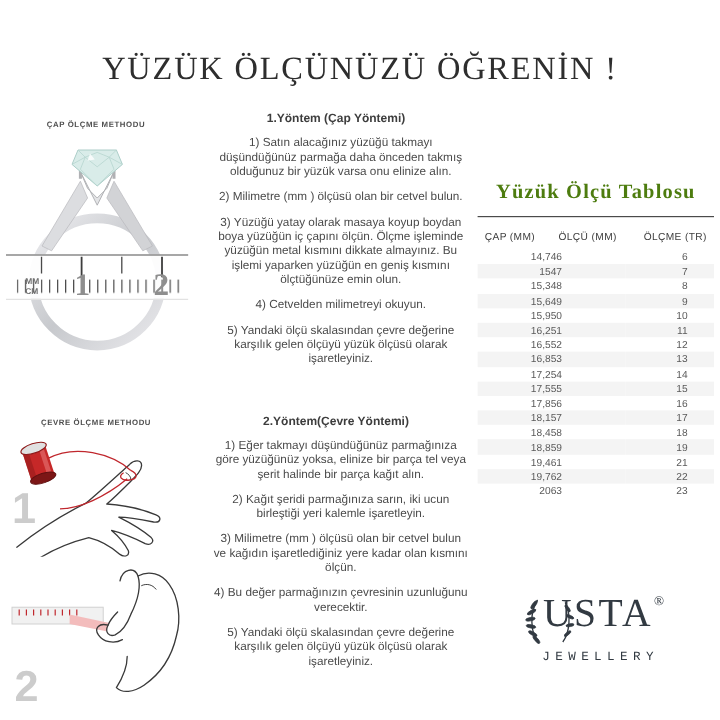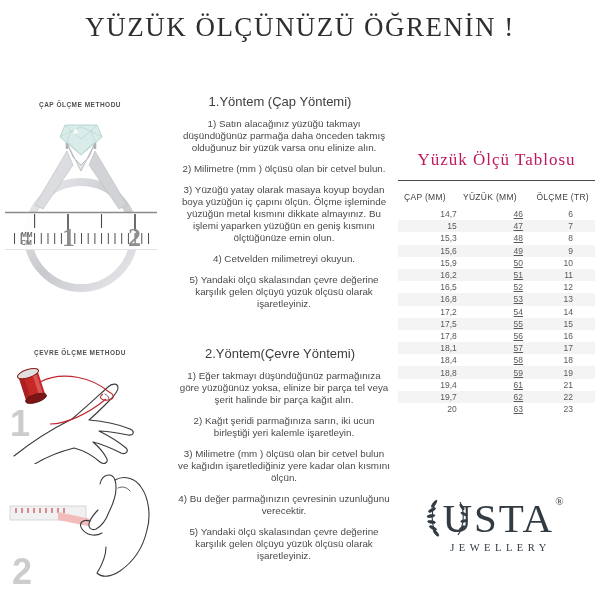--- a/index.html
+++ b/index.html
@@ -1,66 +1,66 @@
 <!DOCTYPE html>
 <html><head>
 <meta charset="utf-8">
 <style>
   html,body{margin:0;padding:0;background:#ffffff;}
   .page{position:relative;width:600px;height:600px;background:#ffffff;overflow:hidden;
         font-family:"Liberation Sans",sans-serif;color:#4a4a4a;}
 
   
-  .main-title{position:absolute;top:12px;left:0;width:600px;text-align:center;
+  .main-title{position:absolute;top:42px;left:0;width:600px;text-align:center;
     font-family:"Liberation Serif",serif;font-size:27px;font-weight:400;
     letter-spacing:1.5px;color:#2e2e2e;}
 
   
   .illu-label{position:absolute;width:160px;text-align:center;font-size:6.5px;
     font-weight:bold;letter-spacing:.5px;color:#4f4f4f;}
   .label-cap{left:0;top:101px;}
   .label-cevre{left:0;top:349px;}
   .ring-illu{position:absolute;left:5px;top:113px;}
   .hand1-illu{position:absolute;left:8px;top:364px;}
   .hand2-illu{position:absolute;left:8px;top:468px;}
 
   
   .method{position:absolute;left:170px;width:220px;text-align:center;}
   .method-1{top:94px;}
   .method-2{top:346px;}
-  .method h3{margin:0 0 9px 0;font-size:13px;font-weight:normal;color:#3d3d3d;}
+  .method h3{margin:0 0 9px 0;font-size:10px;font-weight:bold;color:#3d3d3d;}
   .method p{margin:0 0 9px 8px;font-size:9.8px;line-height:12px;color:#4a4a4a;}
 
   
   .table-block{position:absolute;left:398px;top:150px;width:197px;}
   .table-title{font-family:"Liberation Serif",serif;font-size:17px;letter-spacing:1px;
-    color:#be185d;text-align:center;margin:0 0 10px 0;font-weight:400;}
+    color:#4d7c0f;text-align:center;margin:0 0 10px 0;font-weight:700;}
   .table-rule{border:none;border-top:1.3px solid #4a4a4a;margin:0 0 2px 0;}
   table.sizes{width:100%;border-collapse:collapse;font-size:8.5px;color:#5a5a5a;}
   table.sizes th{font-weight:normal;color:#3f3f3f;letter-spacing:.3px;
     padding:9px 0 6px 0;font-size:8.5px;}
   table.sizes th:nth-child(1){text-align:left;padding-left:6px;}
   table.sizes th:nth-child(2){text-align:center;}
   table.sizes th:nth-child(3){text-align:right;padding-right:6px;}
   table.sizes td{height:12.2px;padding:0;}
   table.sizes td:nth-child(1){text-align:right;padding-left:16px;}
-  table.sizes td:nth-child(2){text-align:right;text-decoration:underline;}
+  table.sizes td:nth-child(2){text-align:left;}
   table.sizes td:nth-child(3){text-align:right;padding-right:22px;}
   table.sizes tbody tr:nth-child(even){background:#f4f4f4;}
 
   
   .logo{position:absolute;left:410px;top:494px;width:175px;text-align:center;}
   .logo-mark{position:relative;display:inline-block;height:46px;}
   .logo-laurel{position:absolute;left:-6px;top:1px;}
   .brand-row{position:relative;display:inline-block;padding-left:10px;}
-  .brand-text{font-family:"Liberation Serif",serif;font-size:41px;letter-spacing:2px;
+  .brand-text{font-family:"Liberation Serif",serif;font-size:33px;letter-spacing:2px;
     color:#323a42;}
   .brand-reg{font-family:"Liberation Serif",serif;font-size:11px;color:#323a42;
     vertical-align:top;position:relative;top:1px;left:1px;}
-  .brand-sub{font-family:Liberation Serif, serif;font-size:10.5px;letter-spacing:4.5px;
+  .brand-sub{font-family:Liberation Mono, monospace;font-size:10.5px;letter-spacing:4.5px;
     color:#323a42;margin-top:2px;padding-left:6px;}
 </style>
 </head>
 <body>
 
 <div class="page">
 
   <div class="main-title">YÜZÜK ÖLÇÜNÜZÜ ÖĞRENİN !</div>
 
   <div class="illu-label label-cap">ÇAP ÖLÇME METHODU</div>
@@ -189,21 +189,21 @@
     <p>5) Yandaki ölçü skalasından çevre değerine karşılık gelen ölçüyü yüzük ölçüsü olarak işaretleyiniz.</p>
   </div>
 
   <div class="table-block">
     <div class="table-title">Yüzük Ölçü Tablosu</div>
     <hr class="table-rule">
     <table class="sizes">
       <thead>
         <tr>
           <th>ÇAP (MM)</th>
-          <th>YÜZÜK (MM)</th>
+          <th>ÖLÇÜ (MM)</th>
           <th>ÖLÇME (TR)</th>
         </tr>
       </thead>
       <tbody>
 
       <tr>
           <td>14,7</td>
           <td>46</td>
           <td>6</td>
         </tr>

